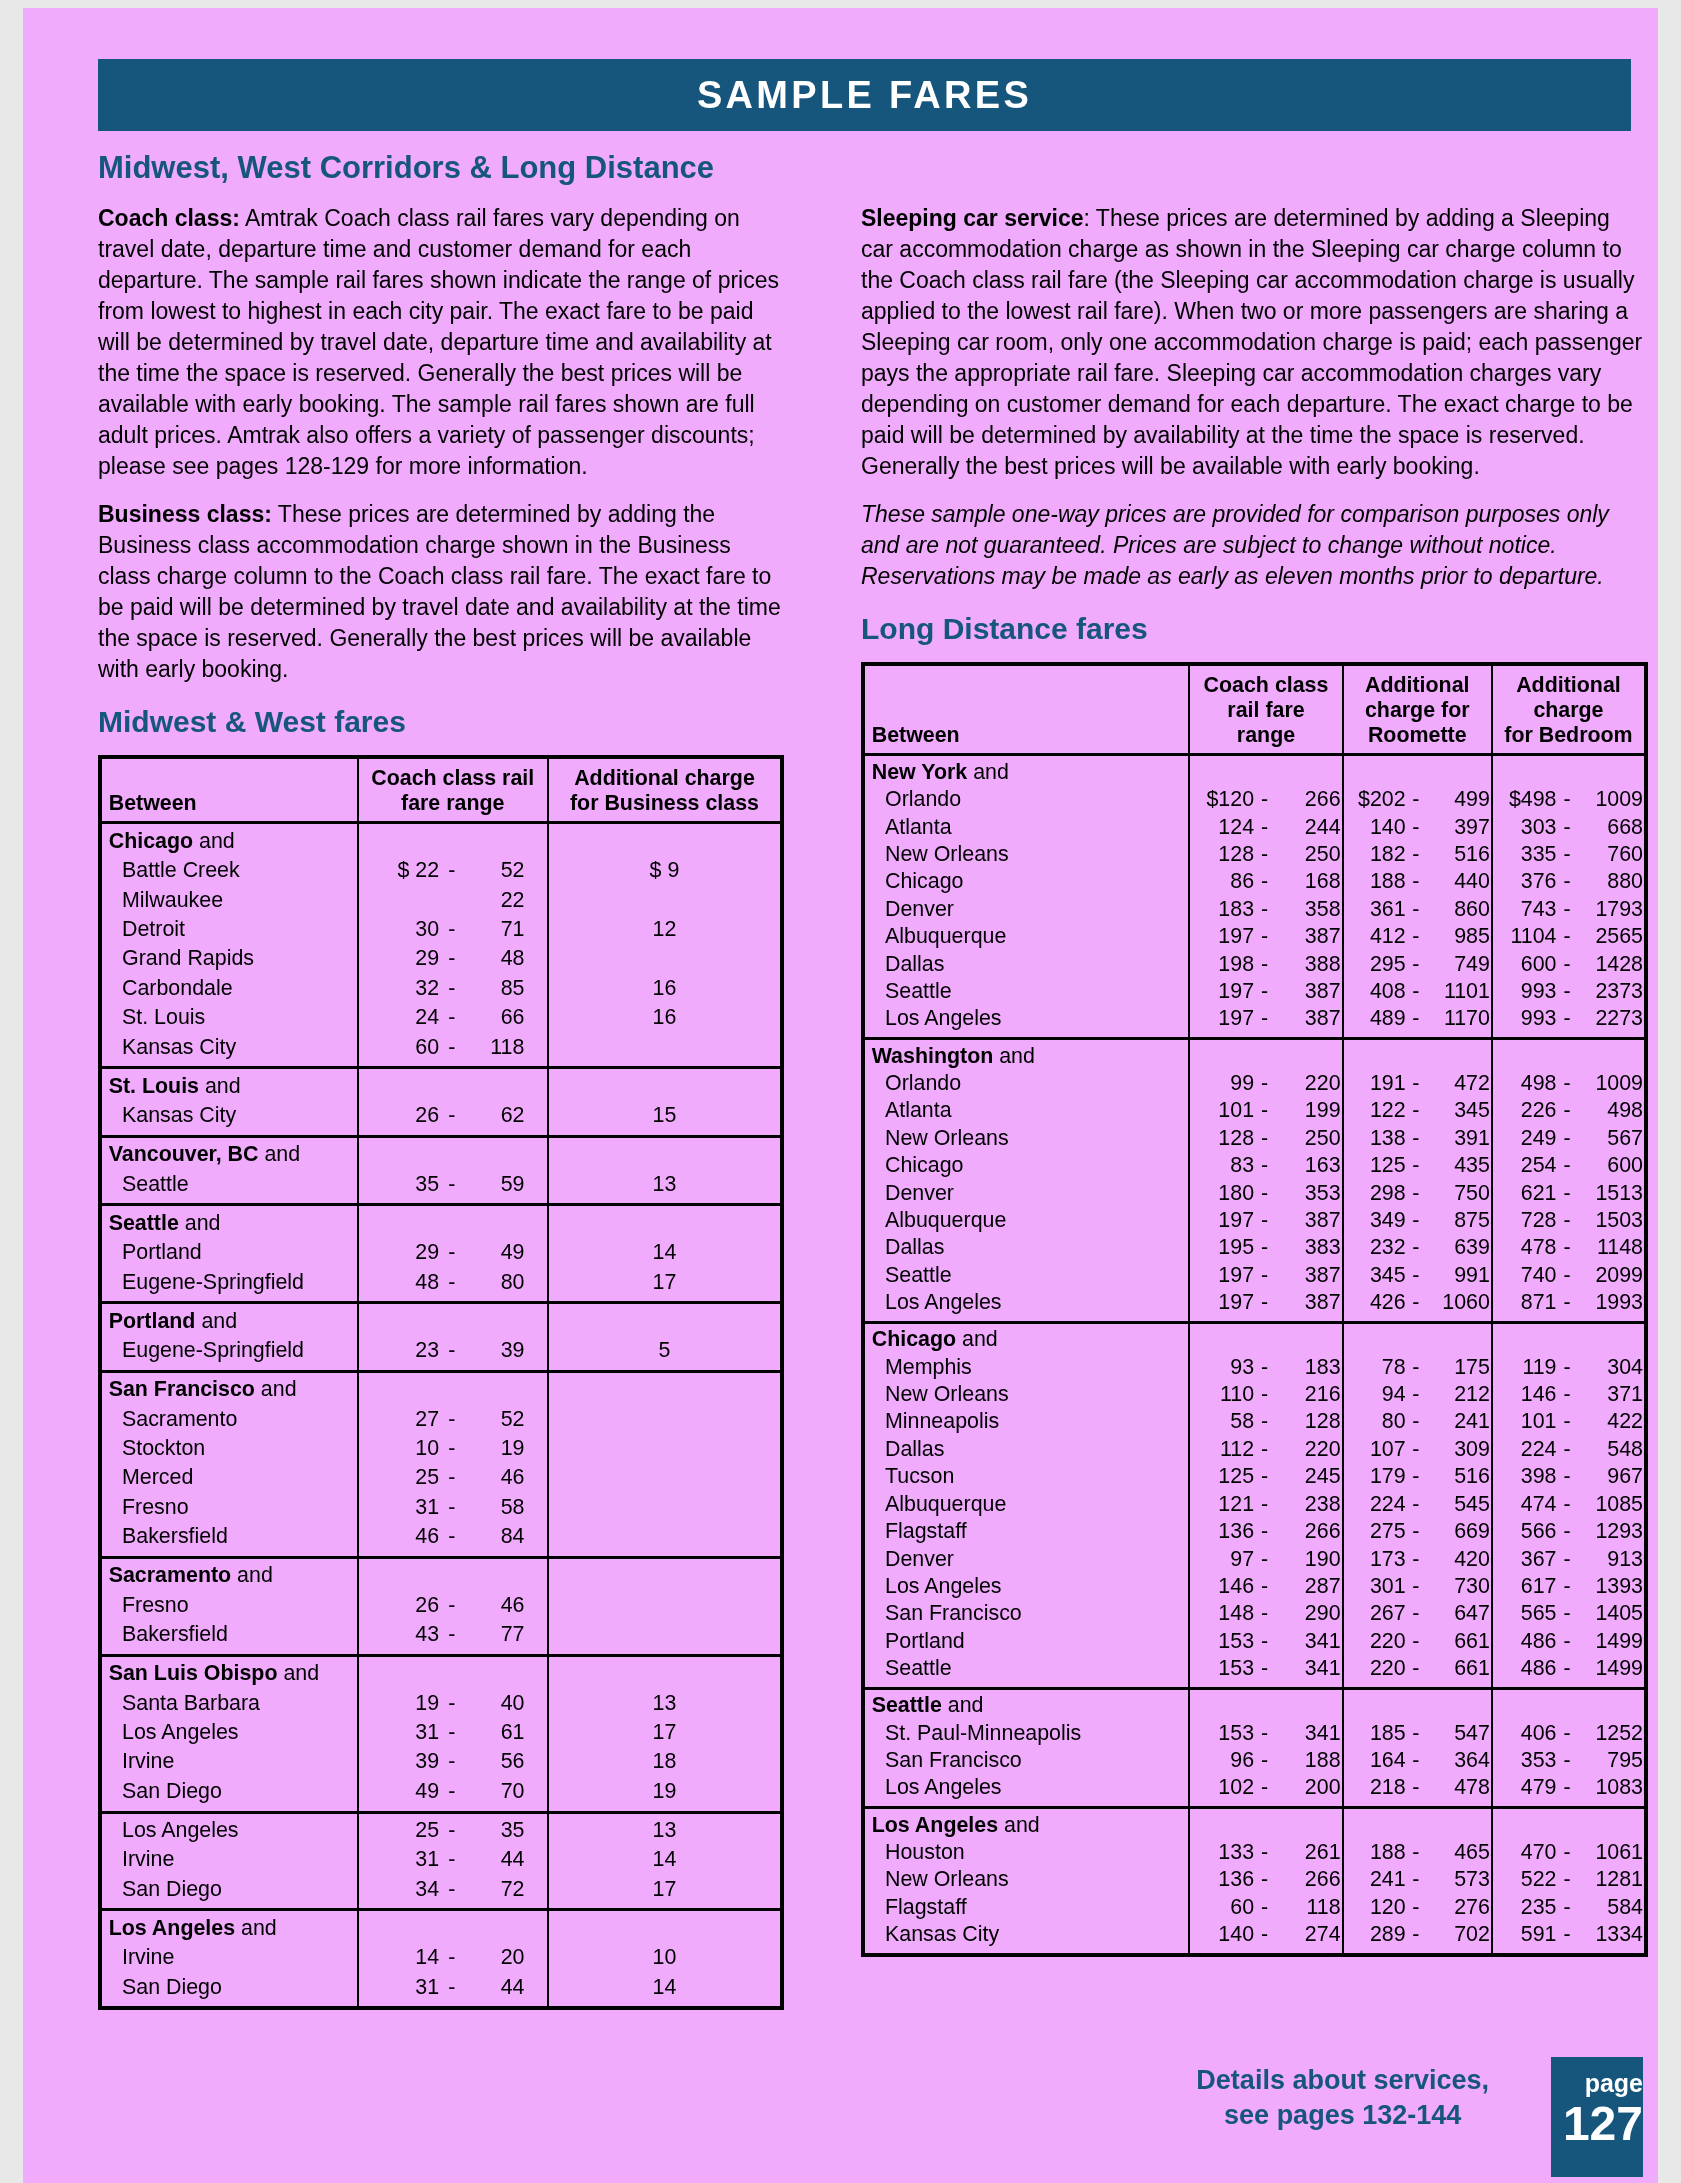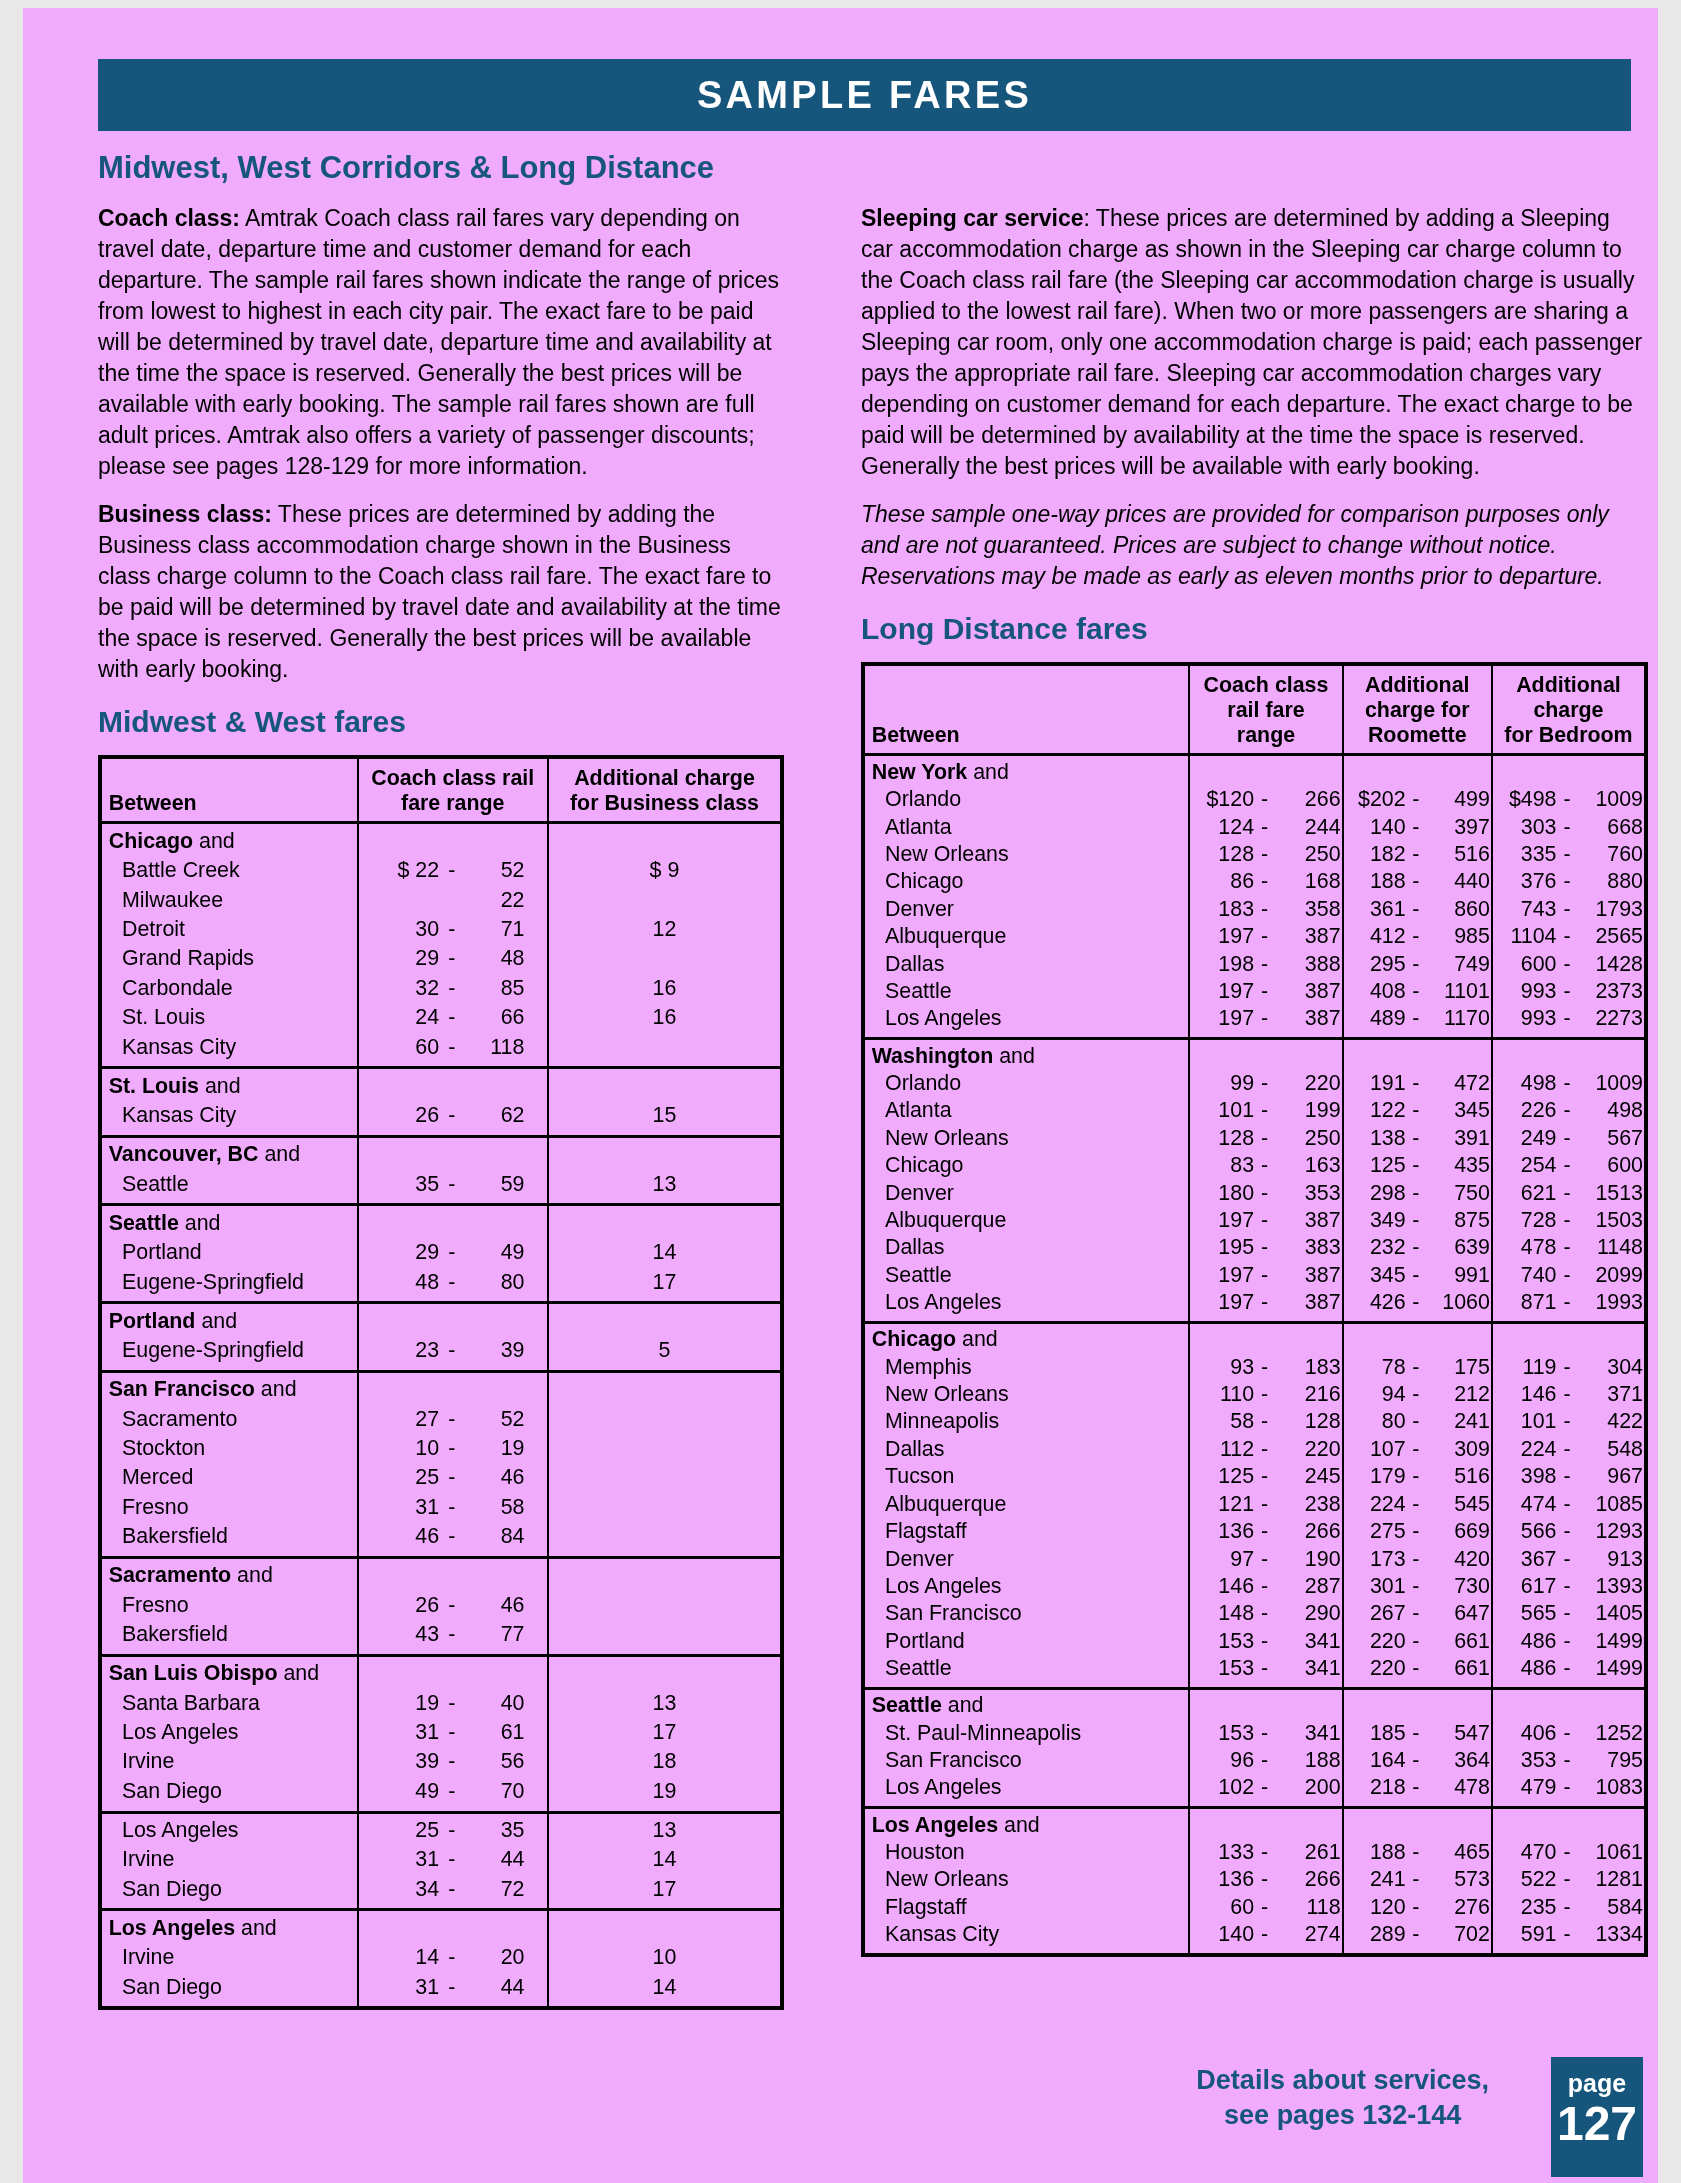--- a/index.html
+++ b/index.html
@@ -64,21 +64,21 @@
   table.mw  td:nth-child(3){width:34.5%;}
   table.long td:nth-child(1){width:42%;}  table.long td:nth-child(2){width:19.5%;}
   table.long td:nth-child(3){width:19%;}  table.long td:nth-child(4){width:19.5%;}
   
   .footer-note {
     position:absolute; top:2055px; right:169px; text-align:center;
     color:#16557C; font-weight:bold; font-size:27px; line-height:35px;
   }
   .page-badge {
     position:absolute; left:1528px; top:2049px; width:92px; height:120px;
-    background:#16557C; color:#fff; text-align:center;
+    background:#16557C; color:#fff; text-align:right;
   }
   .page-badge .page-label  { font-size:25px; font-weight:bold; margin-top:12px; }
   .page-badge .page-number { font-size:48px; font-weight:bold; margin-top:1.3px; line-height:1.05; }
 </style>
 </head>
 <body>
 
 <div class="page">
 
   <div class="header-bar">

